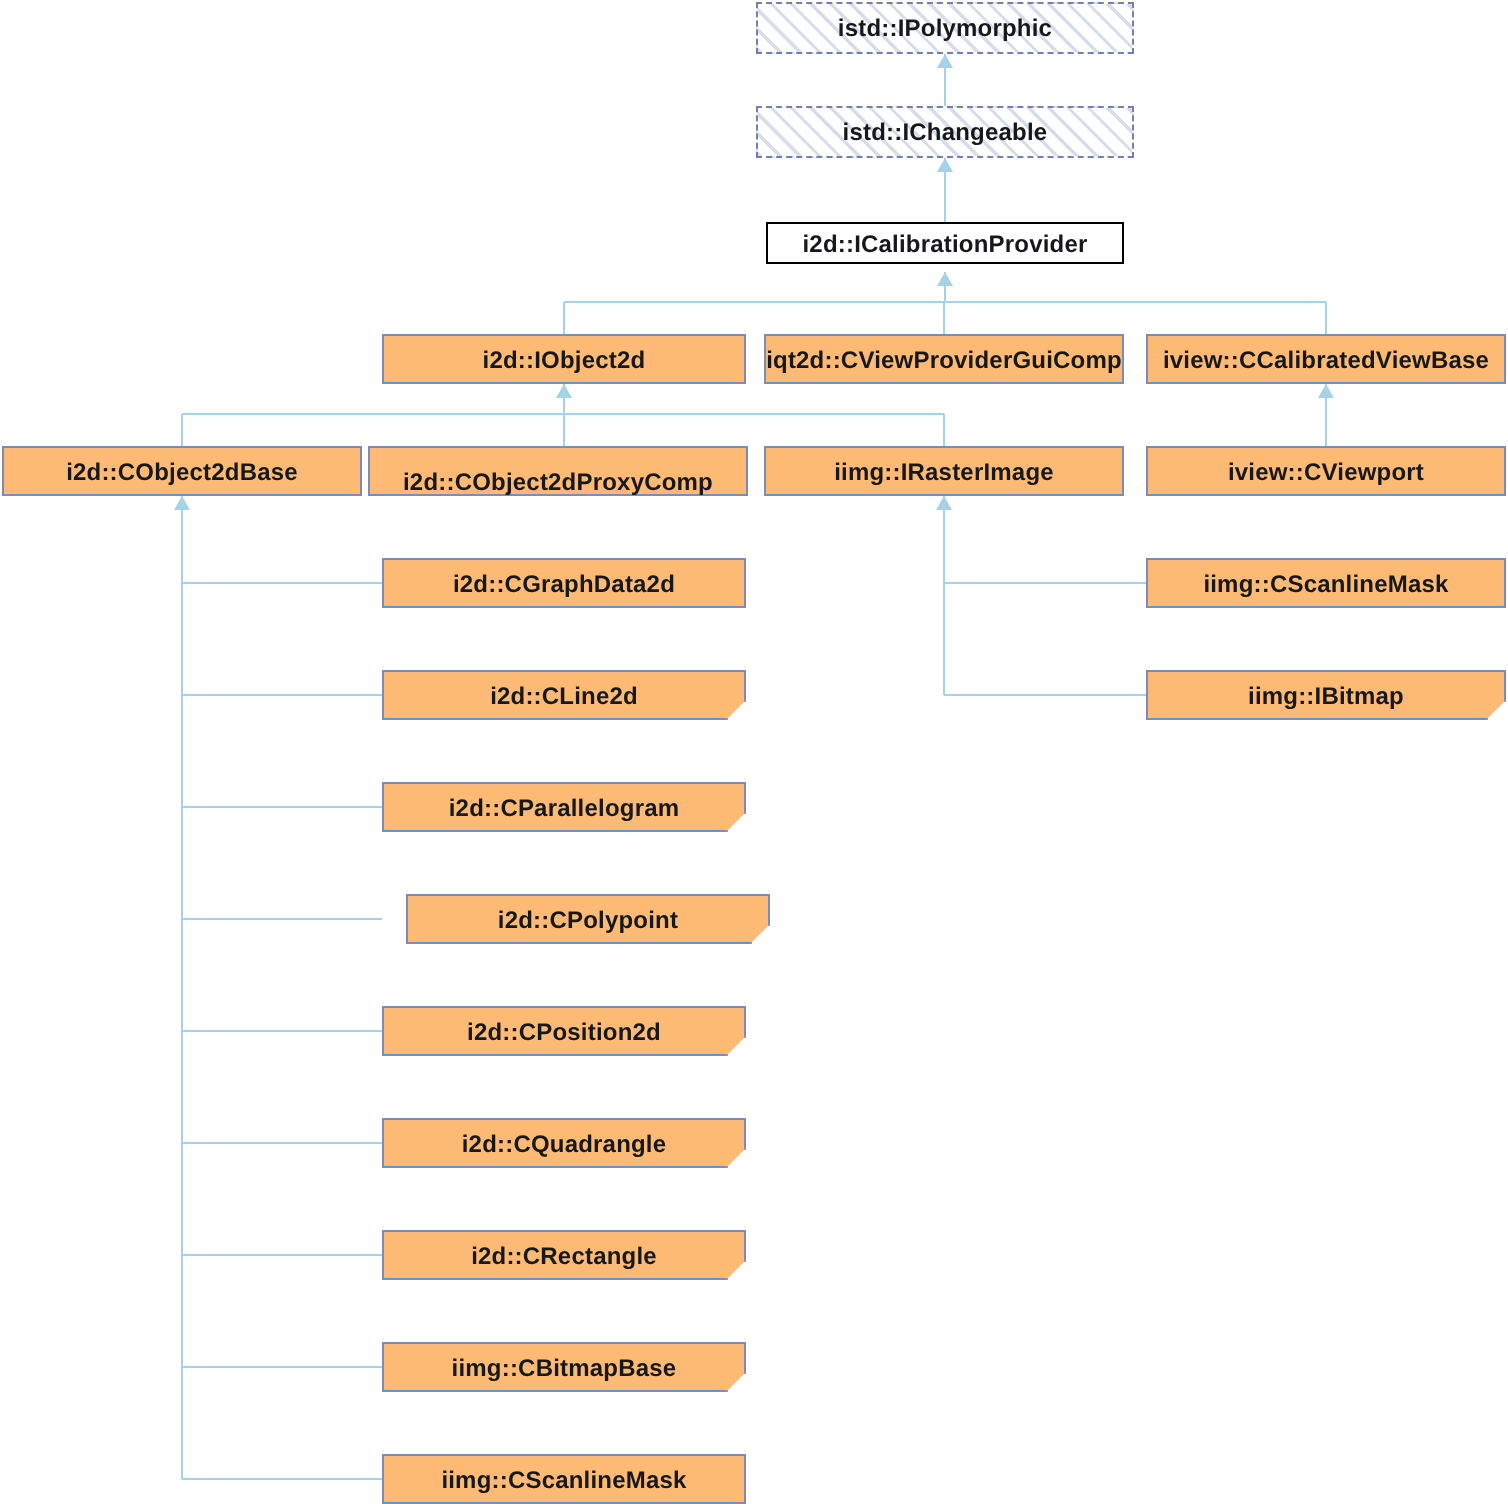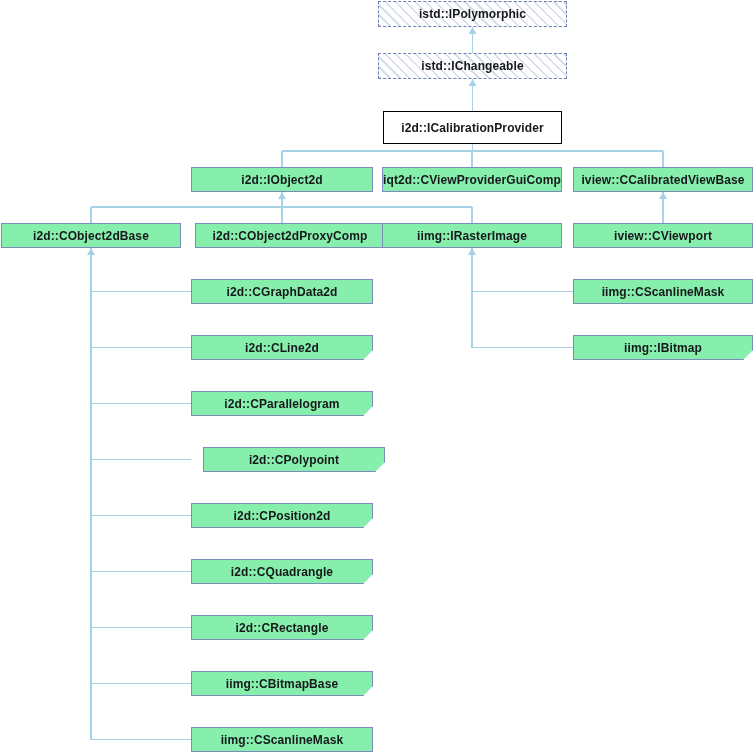--- a/index.html
+++ b/index.html
@@ -30,21 +30,21 @@
     font-size:12px;
     line-height:1;
     color:#16181c;
     letter-spacing:0.1px;
     white-space:nowrap;
     z-index:5;
     font-weight:bold;
   }
   
   .node.cls{
-    background:#86efac;
+    background:#fdba74;
     border:1px solid #7b8bba;
   }
   
   .node.root{
     background:#ffffff;
     border:1px solid #000000;
   }
   
   .node.abstract{
     background:#ffffff;
@@ -114,36 +114,36 @@
       <line x1="472" y1="291.5" x2="573" y2="291.5" stroke="#a6d2e8" stroke-width="1.4" shape-rendering="crispEdges"></line>
       <line x1="472" y1="347.5" x2="573" y2="347.5" stroke="#a6d2e8" stroke-width="1.4" shape-rendering="crispEdges"></line>
     </svg>
 
 <div class="node abstract" style="left: 378px; top: 1px; width: 189px; height: 26px;">
       <span class="lbl">istd::IPolymorphic</span>
     </div>
     <div class="node abstract" style="left: 378px; top: 53px; width: 189px; height: 26px;">
       <span class="lbl">istd::IChangeable</span>
     </div>
-    <div class="node root" style="left: 383px; top: 111px; width: 179px; height: 33px;">
+    <div class="node root" style="left: 383px; top: 111px; width: 179px; height: 21px;">
       <span class="lbl">i2d::ICalibrationProvider</span>
     </div>
     <div class="node cls" style="left: 191px; top: 167px; width: 182px; height: 25px;">
       <span class="lbl">i2d::IObject2d</span>
     </div>
     <div class="node cls" style="left: 382px; top: 167px; width: 180px; height: 25px;">
       <span class="lbl">iqt2d::CViewProviderGuiComp</span>
     </div>
     <div class="node cls" style="left: 573px; top: 167px; width: 180px; height: 25px;">
       <span class="lbl">iview::CCalibratedViewBase</span>
     </div>
     <div class="node cls" style="left: 1px; top: 223px; width: 180px; height: 25px;">
       <span class="lbl">i2d::CObject2dBase</span>
     </div>
-    <div class="node cls" style="left: 195px; top: 223px; width: 190px; height: 25px;">
+    <div class="node cls" style="left: 184px; top: 223px; width: 190px; height: 25px; align-items: flex-end;">
       <span class="lbl">i2d::CObject2dProxyComp</span>
     </div>
     <div class="node cls" style="left: 573px; top: 223px; width: 180px; height: 25px;">
       <span class="lbl">iview::CViewport</span>
     </div>
     <div class="node cls" style="left: 382px; top: 223px; width: 180px; height: 25px;">
       <span class="lbl">iimg::IRasterImage</span>
     </div>
     <div class="node cls" style="left: 191px; top: 279px; width: 182px; height: 25px;">
       <span class="lbl">i2d::CGraphData2d</span>

